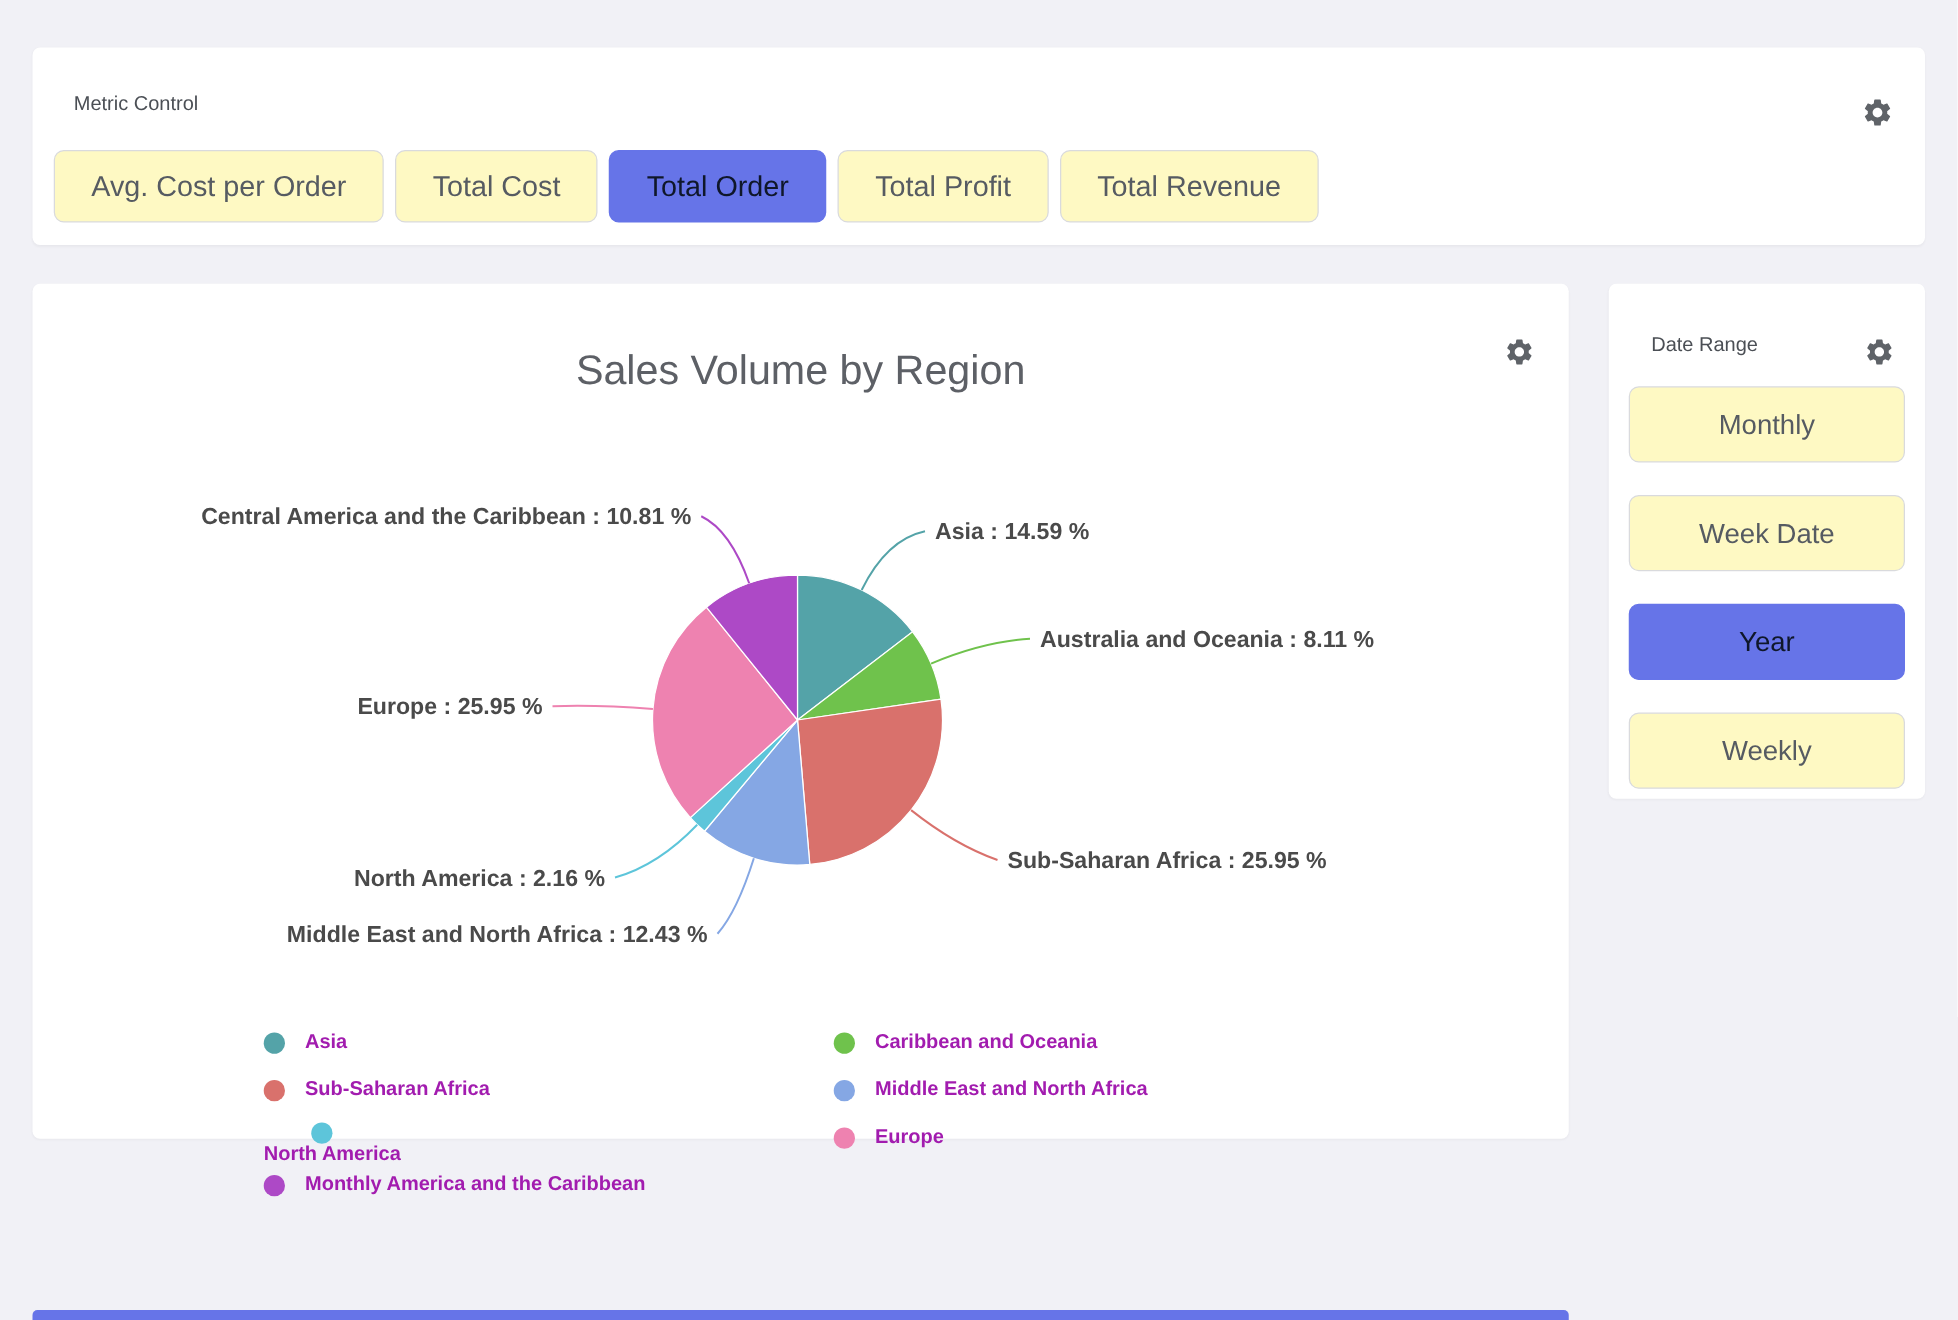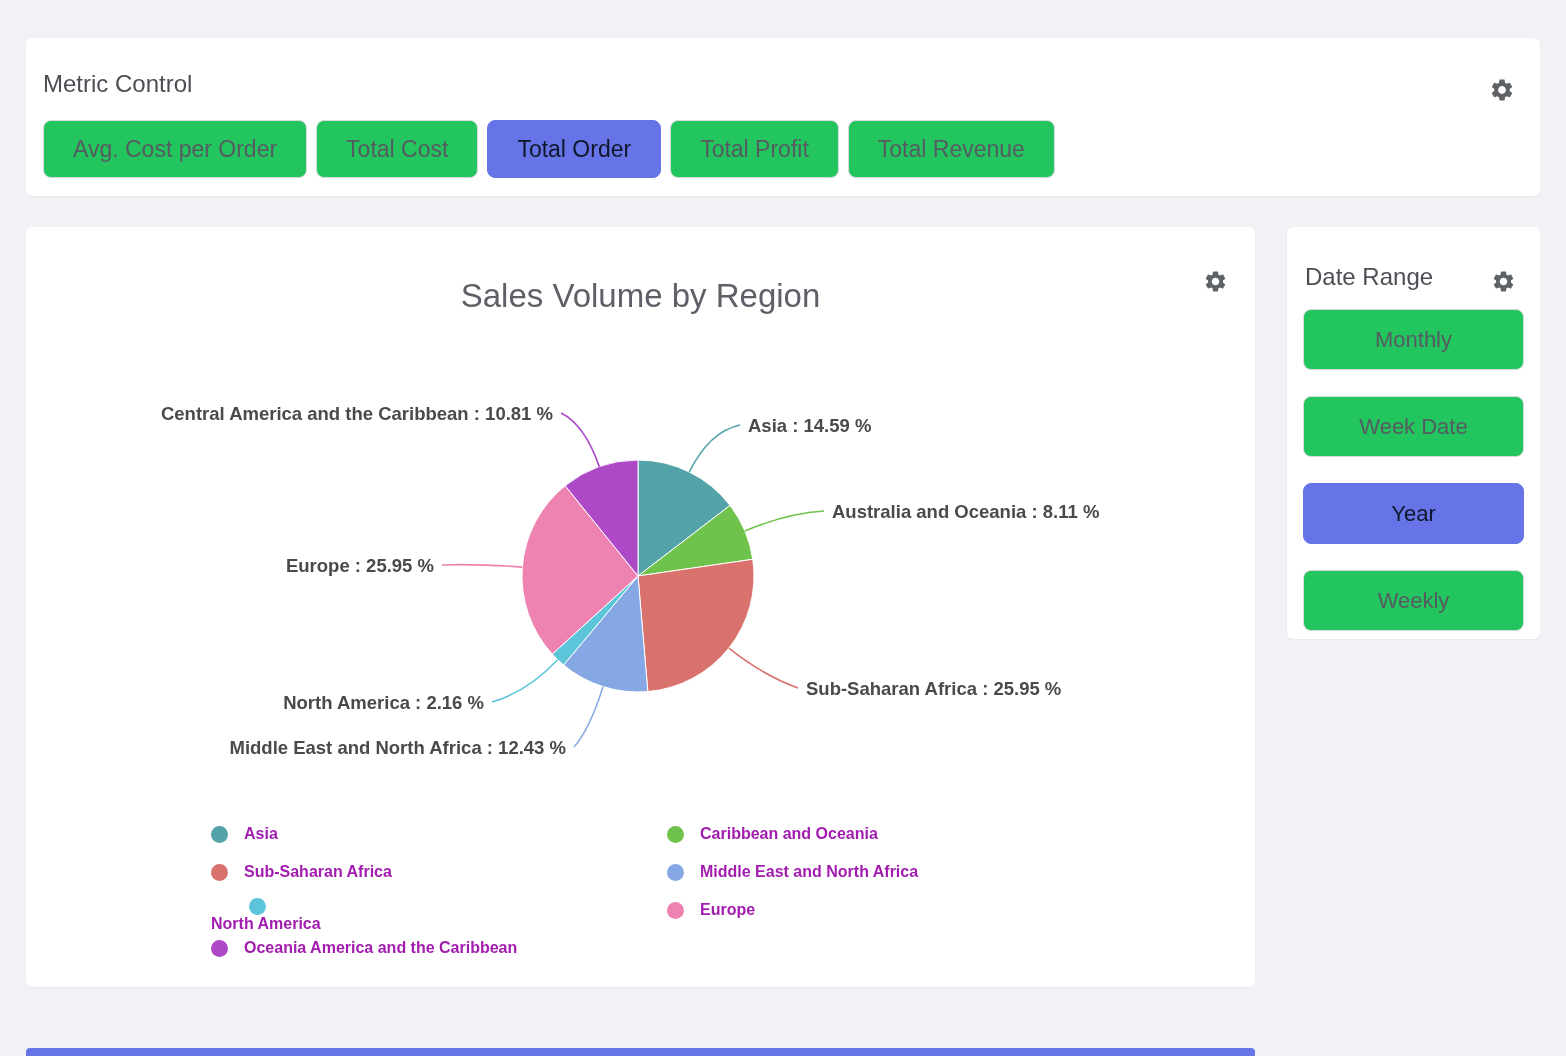--- a/index.html
+++ b/index.html
@@ -10,39 +10,40 @@
     position:relative;
     overflow:hidden;
   }
   .panel {
     position:absolute;
     background:#ffffff;
     border-radius:6px;
     box-shadow:0 1px 2px rgba(0,0,0,0.04);
   }
   #metric-panel { left:26px; top:38px; width:1514px; height:158px; }
-  #chart-panel  { left:26px; top:227px; width:1229px; height:760px; }
+  #chart-panel  { left:26px; top:227px; width:1229px; height:684px; }
   #date-panel   { left:1287px; top:227px; width:253px; height:412px; }
 
   .panel-heading {
     position:absolute;
-    font-size:24px;
+    font-size:16px;
     color:#4b4f55;
     line-height:28px;
+    margin-left:16px;
   }
   #metric-heading { left:17px; top:32px; }
   #date-heading   { left:18px; top:36px; }
 
   #metric-buttons {
     position:absolute; left:17px; top:82px;
     display:flex; gap:9px;
   }
   .btn {
     display:flex; align-items:center; justify-content:center;
-    background:#22c55e;
+    background:#fef9c3;
     border:1.5px solid #d9dadd;
     border-radius:8px;
     color:#565b62;
     cursor:pointer;
     white-space:nowrap;
   }
   .metric-btn { height:58px; padding:0 29px; font-size:23px; }
   .btn.selected {
     background:var(--accent,#6674e8);
     border-color:var(--accent,#6674e8);
@@ -148,21 +149,21 @@
       <div class="legend-item" style="left: 185px; top: 633px;">
         <span class="legend-dot" style="background: rgb(217, 113, 108);"></span>
         <span class="legend-label">Sub-Saharan Africa</span>
       </div>
       <div class="legend-item" style="left: 185px; top: 671px; flex-direction: column;">
         <span class="legend-dot" style="background: rgb(93, 197, 218);"></span>
         <span class="legend-label">North America</span>
       </div>
       <div class="legend-item" style="left: 185px; top: 709px;">
         <span class="legend-dot" style="background: rgb(173, 73, 198);"></span>
-        <span class="legend-label">Oceania America and the Caribbean</span>
+        <span class="legend-label">Monthly America and the Caribbean</span>
       </div>
       <div class="legend-item" style="left: 641px; top: 595px;">
         <span class="legend-dot" style="background: rgb(111, 194, 76);"></span>
         <span class="legend-label">Caribbean and Oceania</span>
       </div>
       <div class="legend-item" style="left: 641px; top: 633px;">
         <span class="legend-dot" style="background: rgb(133, 167, 228);"></span>
         <span class="legend-label">Middle East and North Africa</span>
       </div>
       <div class="legend-item" style="left: 641px; top: 671px;">

